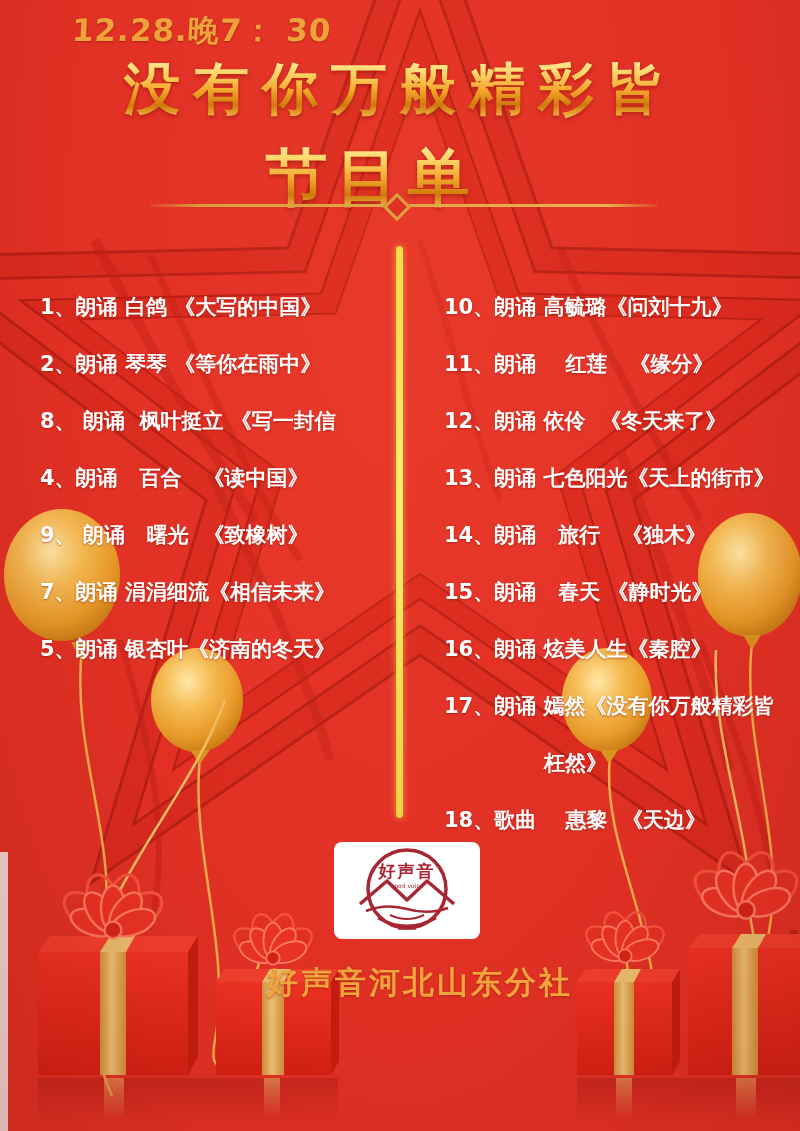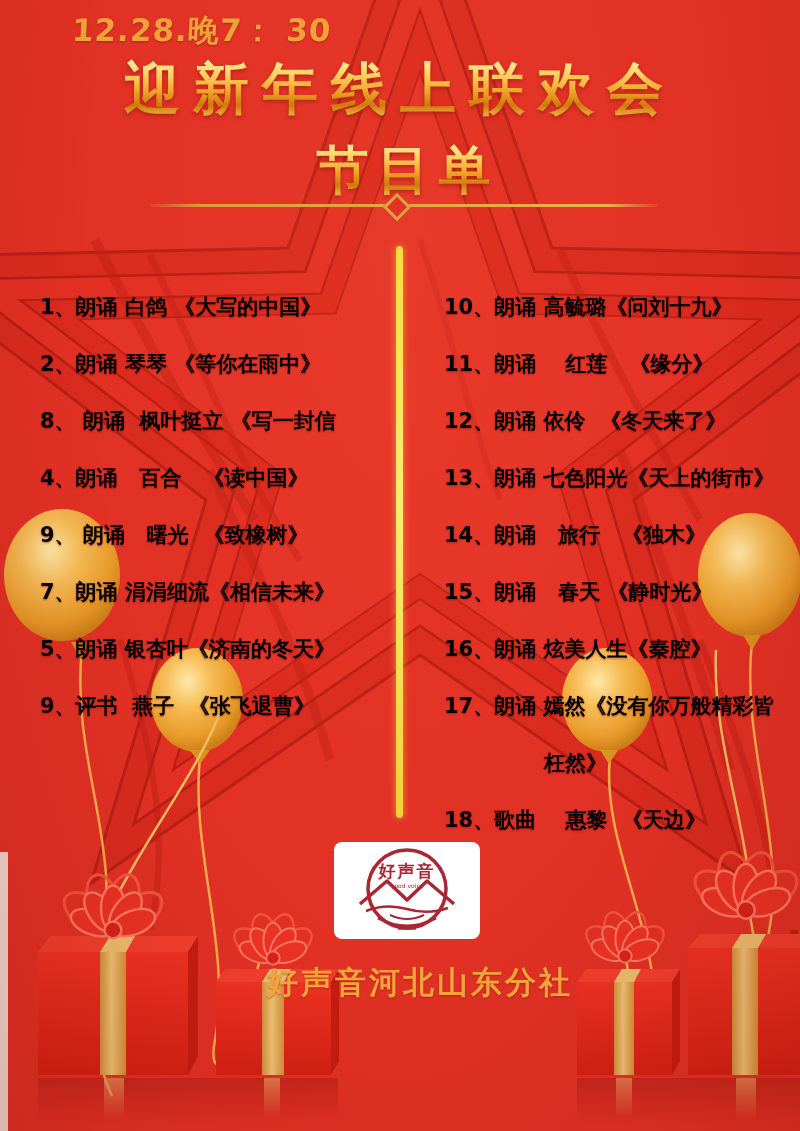--- a/index.html
+++ b/index.html
@@ -26,42 +26,42 @@
     font-size:31px;font-weight:bold;color:#eea33a;letter-spacing:1px;
     text-shadow:0 1px 2px rgba(130,15,5,.5);
     transform:skewX(-3deg);
   }
   .title{
     position:absolute;left:0;top:52px;width:800px;text-align:center;
     font-size:56px;font-weight:bold;letter-spacing:13px;white-space:nowrap;
   }
   .subtitle{
     position:absolute;left:0;top:136px;width:744px;text-align:center;
-    font-size:52px;font-weight:bold;letter-spacing:9px;padding-left:36px;
+    font-size:62px;font-weight:bold;letter-spacing:9px;
   }
   .h-divider{
     position:absolute;left:150px;top:204px;width:508px;height:3px;
     background:linear-gradient(90deg,rgba(216,150,40,.15),#d99f3e 10%,#e7b34f 90%,rgba(216,150,40,.15));
   }
   .h-divider .diamond{
     position:absolute;left:237px;top:-7px;width:14px;height:14px;
     border:3px solid #dba23f;background:#e23125;transform:rotate(45deg);
   }
   .v-divider{
     position:absolute;left:396px;top:246px;width:7px;height:572px;border-radius:4px;
     background:linear-gradient(180deg,#ffd944,#ffec6c 45%,#f7ce3d);
     box-shadow:0 0 7px rgba(255,225,90,.55);
   }
 
   .col{position:absolute;top:278px;width:358px;}
   .col-left{left:40px;}
   .col-right{left:444px;}
   .program-line{
     height:57px;display:flex;align-items:center;
-    font-size:21px;font-weight:bold;color:#000000;letter-spacing:0px;
+    font-size:21px;font-weight:bold;color:#ffffff;letter-spacing:0px;
     white-space:pre;text-shadow:0 1px 2px rgba(140,20,5,.55);
   }
   .program-line.cont{padding-left:100px;}
 
   .logo-box{position:absolute;left:334px;top:842px;width:146px;height:97px;}
   .footer-org{
     position:absolute;left:0;top:962px;width:840px;text-align:center;
     font-size:31px;font-weight:bold;color:#f2a43c;letter-spacing:3px;
     text-shadow:0 1px 2px rgba(140,20,5,.5);
   }
@@ -186,37 +186,36 @@
     <use href="#bow" transform="translate(746,910) scale(1.25)"></use>
   </g>
 
   <rect x="0" y="852" width="8" height="279" fill="#f2ece4" opacity="0.92"></rect>
 </svg>
 
 <div class="vignette"></div>
 
 <div class="content">
   <div class="datetime">12.28.晚7： 30</div>
-  <div class="title gold-text">迎新年线上联欢会</div>
+  <div class="title gold-text">没有你万般精彩皆</div>
   <div class="subtitle gold-text">节目单</div>
 
   <div class="h-divider">
     <div class="diamond"></div>
   </div>
   <div class="v-divider"></div>
 
   <div class="col col-left" id="col-left">
       <div class="program-line">1、朗诵 白鸽 《大写的中国》</div>
       <div class="program-line">2、朗诵 琴琴 《等你在雨中》</div>
       <div class="program-line">8、 朗诵  枫叶挺立 《写一封信</div>
       <div class="program-line">4、朗诵   百合   《读中国》</div>
       <div class="program-line">9、 朗诵   曙光  《致橡树》</div>
       <div class="program-line">7、朗诵 涓涓细流《相信未来》</div>
       <div class="program-line">5、朗诵 银杏叶《济南的冬天》</div>
-      <div class="program-line">9、评书  燕子  《张飞退曹》</div>
     </div>
   <div class="col col-right" id="col-right">
       <div class="program-line">10、朗诵 高毓璐《问刘十九》</div>
       <div class="program-line">11、朗诵    红莲   《缘分》</div>
       <div class="program-line">12、朗诵 依伶  《冬天来了》</div>
       <div class="program-line">13、朗诵 七色阳光《天上的街市》</div>
       <div class="program-line">14、朗诵   旅行   《独木》</div>
       <div class="program-line">15、朗诵   春天 《静时光》</div>
       <div class="program-line">16、朗诵 炫美人生《秦腔》</div>
       <div class="program-line">17、朗诵 嫣然《没有你万般精彩皆</div>

